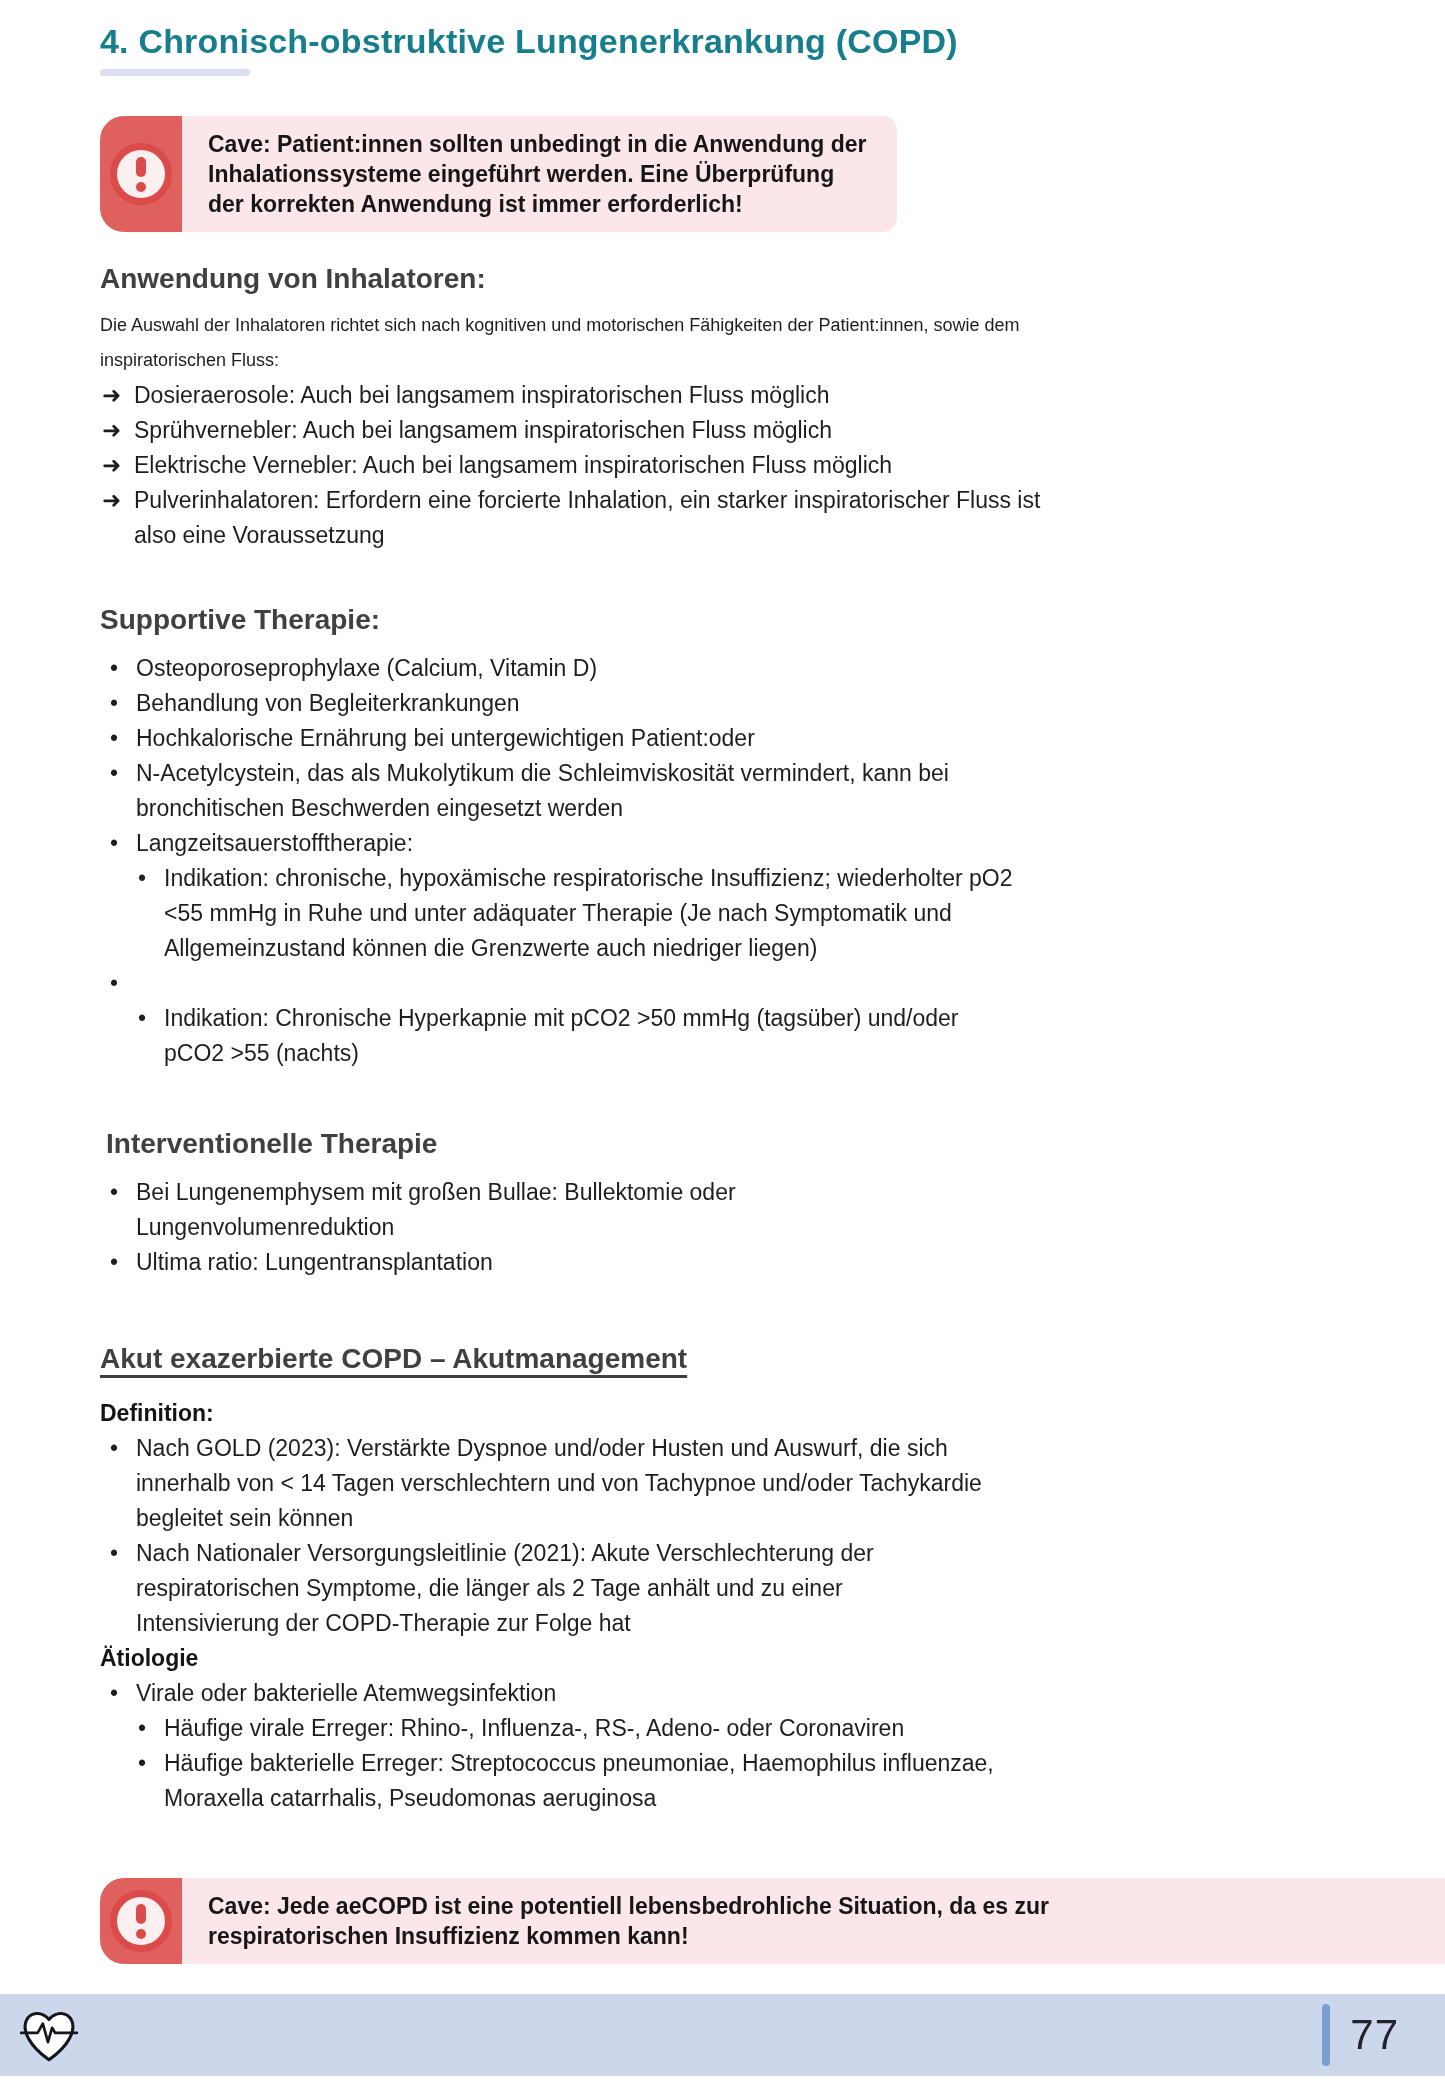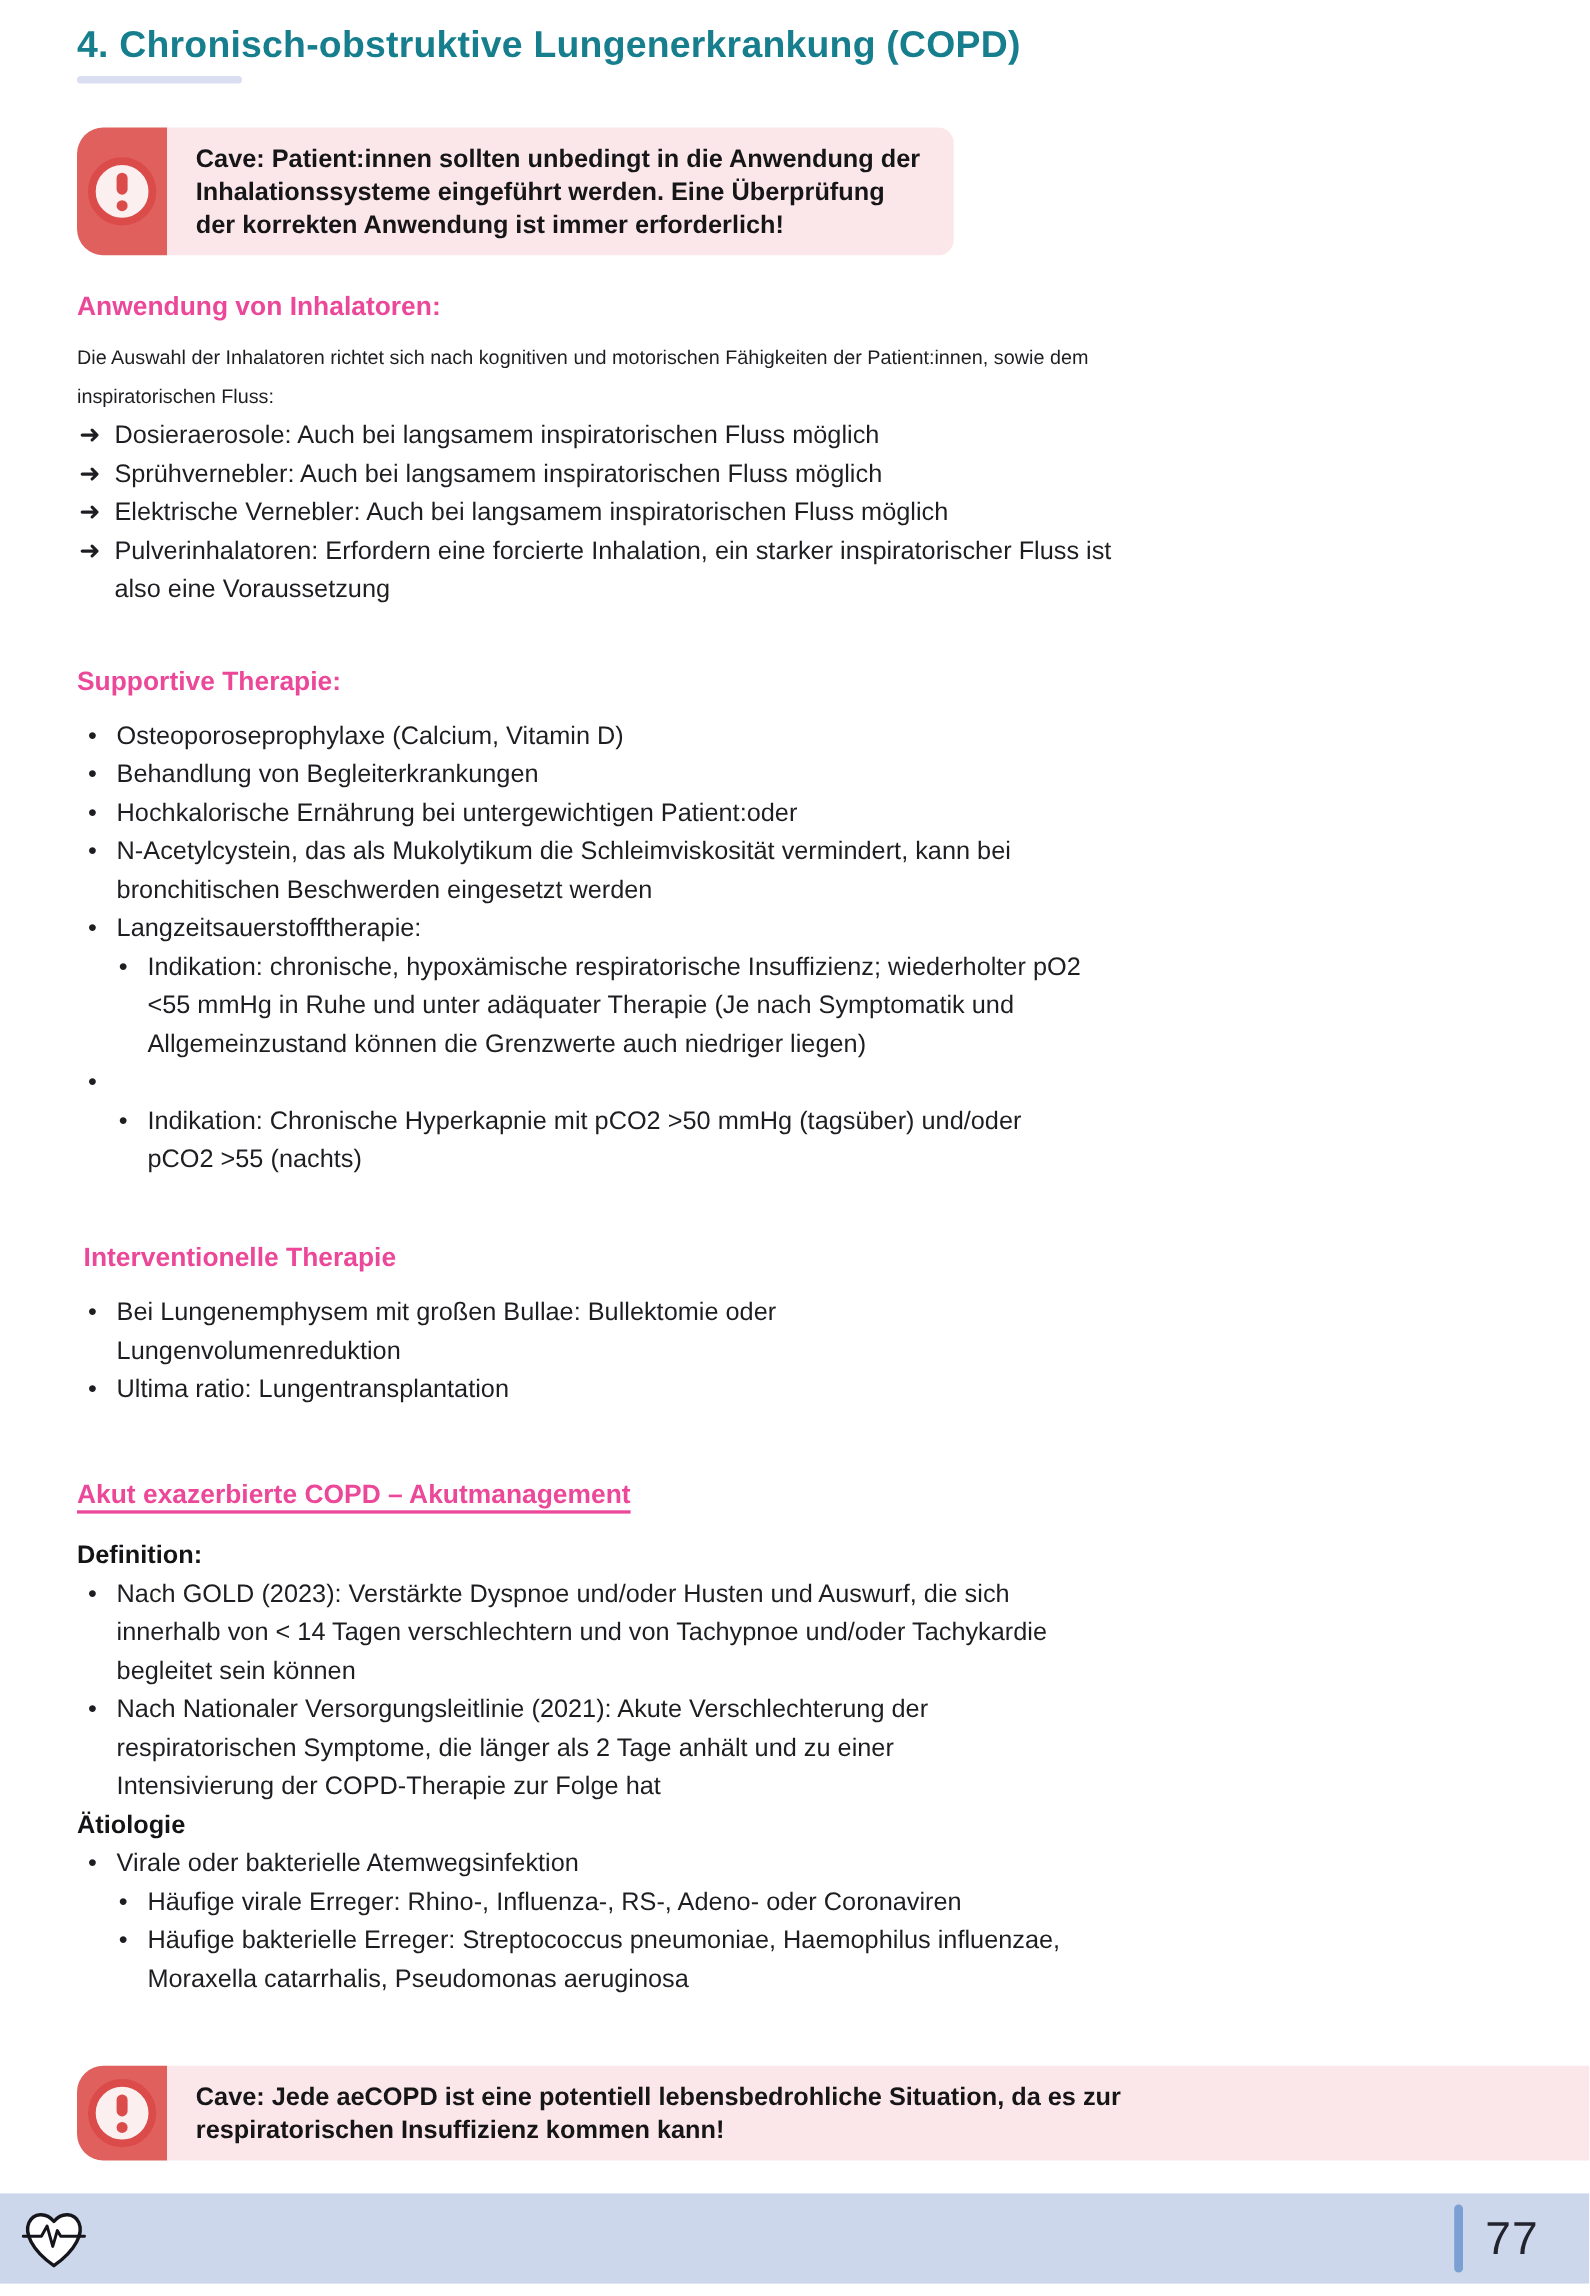--- a/index.html
+++ b/index.html
@@ -4,21 +4,21 @@
 <style>
   html,body{margin:0;padding:0;background:#ffffff;}
   .page{
     position:relative;
     width:1445px;height:2087px;
     background:#ffffff;
     font-family:"Liberation Sans", sans-serif;
     color:#1e1e22;
     overflow:hidden;
   }
-  .content{padding:20px 100px 0 70px;}
+  .content{padding:20px 100px 0 100px;}
 
   
   .page-title{
     margin:0;
     font-size:34px;line-height:42px;font-weight:bold;
     color:var(--accent_teal,#177E8E);
     letter-spacing:0.2px;
   }
   .title-underline{
     width:150px;height:7px;margin-top:7px;
@@ -56,21 +56,21 @@
   .warn-bar{
     position:absolute;left:50%;top:7px;transform:translateX(-50%);
     width:10px;height:20px;border-radius:5px;background:#DB4B49;
   }
   .warn-dot{
     position:absolute;left:50%;bottom:6px;transform:translateX(-50%);
     width:10px;height:10px;border-radius:50%;background:#DB4B49;
   }
 
   
-  .h2{margin:0;font-size:24px;line-height:30px;font-weight:bold;color:#ec4899;}
+  .h2{margin:0;font-size:28px;line-height:30px;font-weight:bold;color:#404040;}
   .h2.inhalatoren{margin-top:32px;}
   .h2.supportive{margin-top:52px;margin-bottom:16px;}
   .h2.interventionell{margin-top:58px;margin-bottom:16px;margin-left:6px;}
   .h2.akut{
     margin-top:64px;margin-bottom:14px;
     text-decoration:underline;text-decoration-thickness:2.5px;text-underline-offset:7px;
   }
   .h3{margin:0;font-size:23px;line-height:35px;font-weight:bold;color:#141417;}
   .h3.definition{margin-top:22px;}
 

